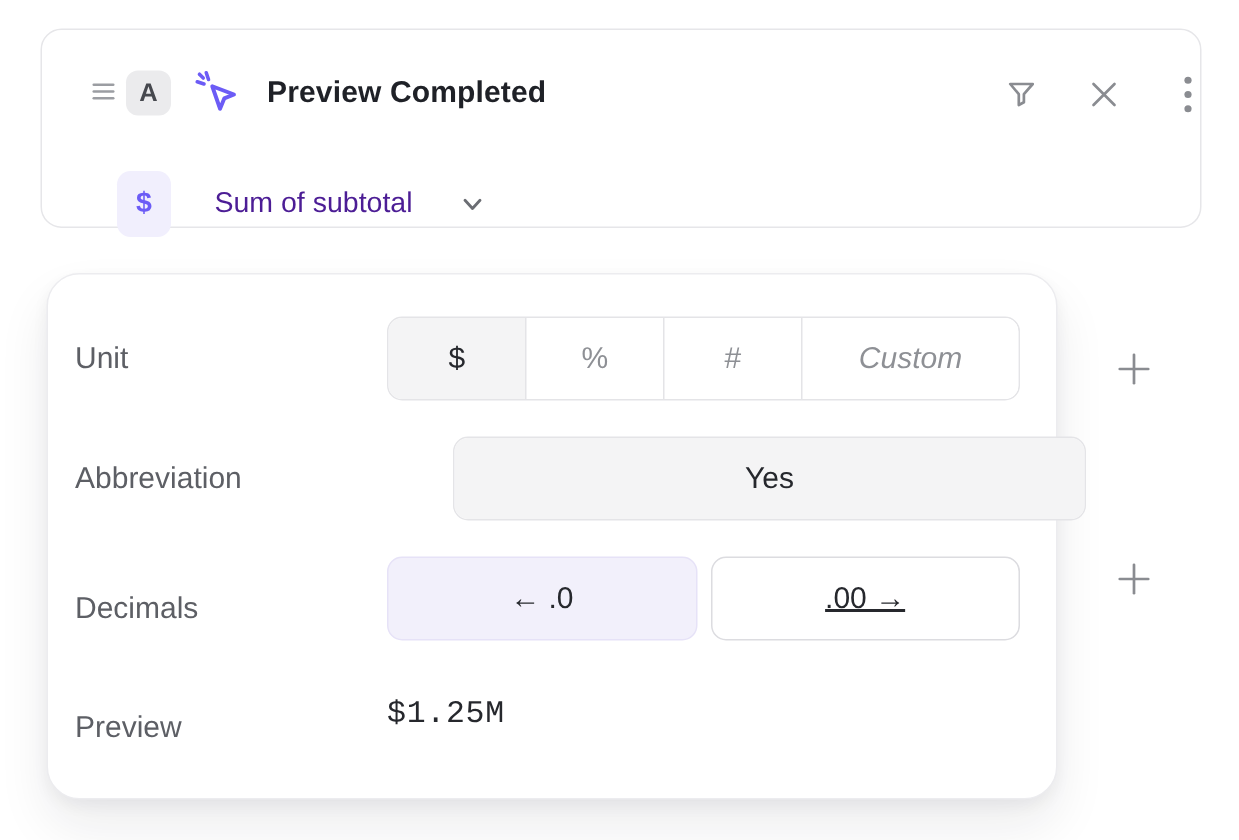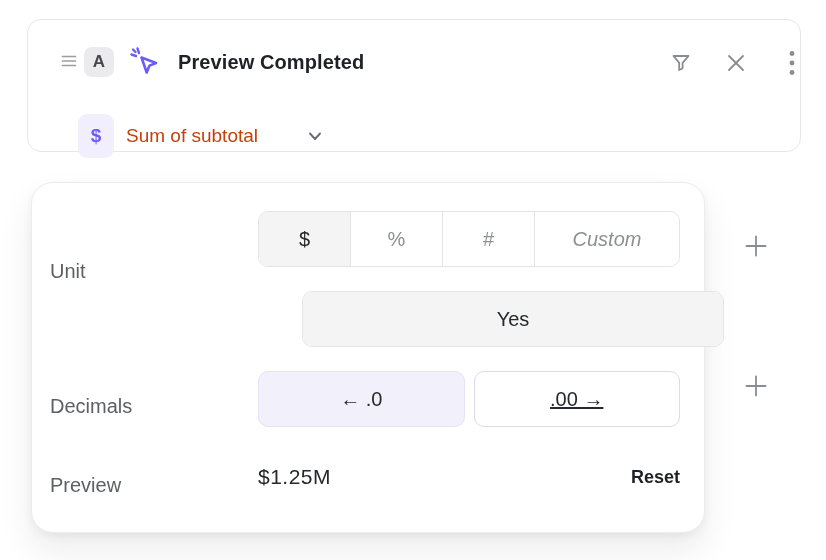--- a/index.html
+++ b/index.html
@@ -28,35 +28,35 @@
   .btn-filter{left:639px;}
   .btn-close{left:694px;}
   .btn-kebab{left:750px;}
   .card-row2{position:absolute;left:0;top:94px;width:100%;height:44px;}
   .dollar-badge{
     position:absolute;left:50px;top:0;width:36px;height:44px;border-radius:9px;
     background:#f1effd;color:#6c5cf6;font-size:19px;font-weight:700;
     display:flex;align-items:center;justify-content:center;
   }
   .metric-label{
-    position:absolute;left:98px;top:0;height:44px;display:flex;align-items:center;
-    font-size:19px;font-weight:500;color:#c2410c;
+    position:absolute;left:115px;top:0;height:44px;display:flex;align-items:center;
+    font-size:19px;font-weight:500;color:#4c1d95;
   }
   .metric-chevron{position:absolute;left:278px;top:14px;width:18px;height:16px;cursor:pointer;}
 
   
   .format-panel{
     position:absolute;left:31px;top:182px;width:674px;height:351px;box-sizing:border-box;
     background:#fff;border:1px solid #ececef;border-radius:22px;
     box-shadow:0 18px 34px rgba(25,28,40,.08),0 4px 10px rgba(25,28,40,.05);
   }
   .row-label{
     position:absolute;left:18px;font-size:20px;color:#5d5f65;font-weight:400;
   }
-  .lbl-unit{top:45px;margin-top:32px;}
+  .lbl-unit{top:45px;}
   .lbl-abbr{top:125px;}
   .lbl-dec{top:212px;}
   .lbl-prev{top:291px;}
 
   .seg-control{
     position:absolute;left:226px;width:422px;height:56px;box-sizing:border-box;
     display:flex;background:#fff;border:1px solid #e4e4e7;border-radius:10px;overflow:hidden;
   }
   .seg-unit{top:28px;}
   .seg-abbr{top:108px;margin-left:44px;}
@@ -76,21 +76,21 @@
   .dec-btn{
     flex:1;height:56px;box-sizing:border-box;border-radius:10px;cursor:pointer;
     display:flex;align-items:center;justify-content:center;font-size:20px;color:#26282d;
     font-family:"Liberation Sans", sans-serif;
   }
   .dec-down{background:#f2f0fb;border:1px solid #e6e2f7;}
   .dec-up{background:#fff;border:1px solid #dcdce0;text-decoration:underline;}
 
   .preview-value{
     position:absolute;left:226px;top:282px;
-    font-family:Liberation Sans, sans-serif;font-size:21px;color:#26282d;letter-spacing:.5px;
+    font-family:Liberation Mono, monospace;font-size:21px;color:#26282d;letter-spacing:.5px;
   }
   .reset-btn{
     position:absolute;left:548px;top:284px;width:100px;text-align:right;background:none;border:none;
     font-family:"Liberation Sans", sans-serif;font-size:18px;font-weight:700;color:#1f2127;cursor:pointer;padding:0;
   }
 
   
   .plus-btn{
     position:absolute;left:736px;width:40px;height:40px;background:none;border:none;padding:0;
     display:flex;align-items:center;justify-content:center;cursor:pointer;
@@ -165,33 +165,33 @@
   <div class="format-panel">
 
     <span class="row-label lbl-unit">Unit</span>
     <div class="seg-control seg-unit">
       <div class="seg selected">$</div>
       <div class="seg">%</div>
       <div class="seg">#</div>
       <div class="seg">Custom</div>
     </div>
 
+    <span class="row-label lbl-abbr">Abbreviation</span>
     <div class="seg-control seg-abbr">
       <div class="seg selected">Yes</div>
     </div>
 
     <span class="row-label lbl-dec">Decimals</span>
     <div class="dec-row">
       <div class="dec-btn dec-down">← .0</div>
       <div class="dec-btn dec-up">.00 →</div>
     </div>
 
     <span class="row-label lbl-prev">Preview</span>
     <span class="preview-value">$1.25M</span>
-    <button class="reset-btn">Reset</button>
   </div>
 
   <button class="plus-btn plus-top">
     <svg width="24" height="24" viewBox="0 0 24 24">
       <g stroke="#8a8c91" stroke-width="1.8" stroke-linecap="round">
         <line x1="12" y1="2.5" x2="12" y2="21.5"></line>
         <line x1="2.5" y1="12" x2="21.5" y2="12"></line>
       </g>
     </svg>
   </button>

